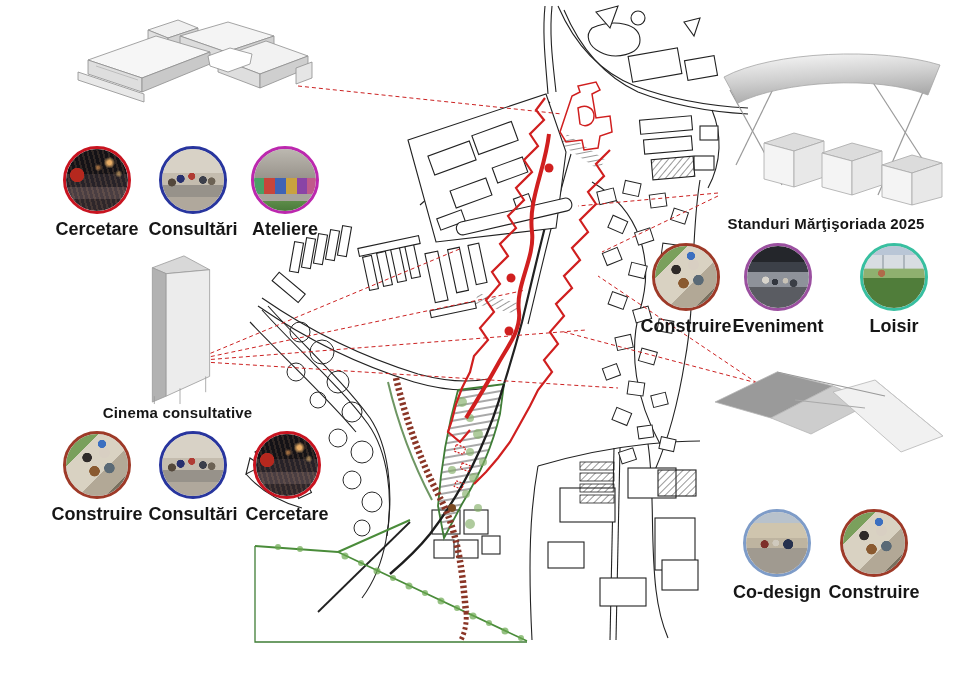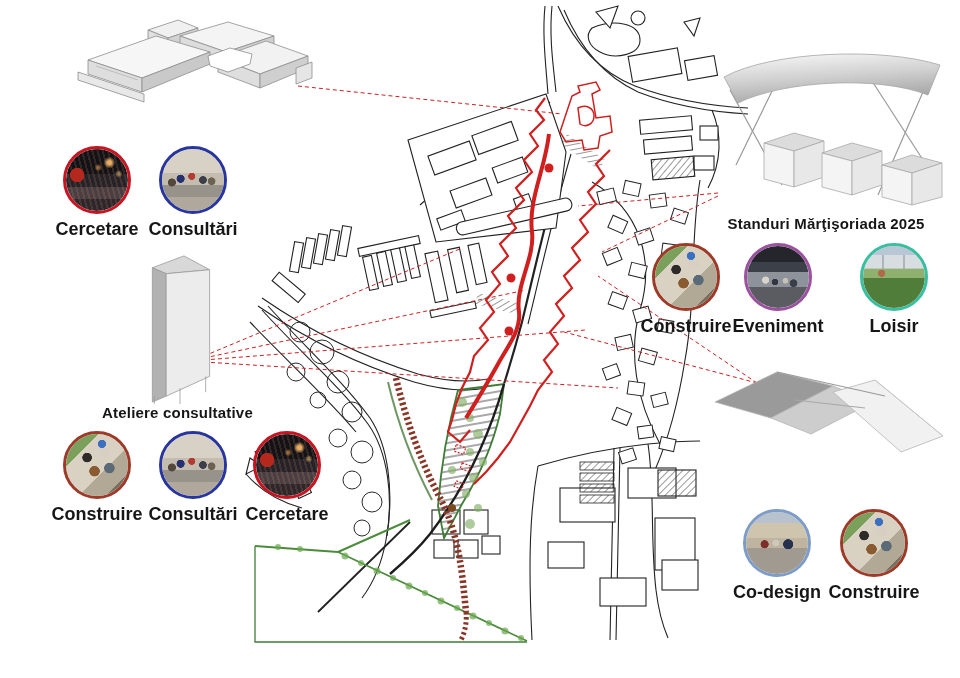--- a/index.html
+++ b/index.html
@@ -303,34 +303,40 @@
       <div data-photo="cinema-audience"></div>
     </div>
     <div class="lbl">Cercetare</div>
   </div>
   <div class="act" style="left:147px;top:146px">
     <div class="ph" style="border-color: rgb(40, 53, 158);">
       <div data-photo="group-consultation"></div>
     </div>
     <div class="lbl">Consultări</div>
   </div>
+  <div class="act" style="left:239px;top:146px">
+    <div class="ph" style="border-color: rgb(188, 40, 174);">
+      <div data-photo="graffiti-workshop"></div>
+    </div>
+    <div class="lbl">Ateliere</div>
+  </div>
 
   <div class="model" style="left:140px;top:248px;width:80px;height:158px">
     <svg width="80" height="158" viewBox="0 0 80 160">
       <g stroke="#9a9a9a" stroke-width="0.8">
         <polygon points="12,20 44,8 70,22 26,26" fill="#d8d8d8"></polygon>
         <polygon points="12,20 26,26 26,150 12,156" fill="#b2b2b2"></polygon>
         <polygon points="26,26 70,22 70,130 26,150" fill="#ececec"></polygon>
         <line x1="14" y1="150" x2="14" y2="158"></line>
         <line x1="40" y1="142" x2="40" y2="158"></line>
         <line x1="66" y1="130" x2="66" y2="146"></line>
       </g>
     </svg>
   </div>
-  <div class="title" style="left:60px;top:404px;width:235px">Ateliere consultative</div>
+  <div class="title" style="left:60px;top:404px;width:235px">Cinema consultative</div>
 
   <div class="act" style="left:51px;top:431px">
     <div class="ph" style="border-color: rgb(158, 58, 40);">
       <div data-photo="wood-construction"></div>
     </div>
     <div class="lbl">Construire</div>
   </div>
   <div class="act" style="left:147px;top:431px">
     <div class="ph" style="border-color: rgb(40, 53, 158);">
       <div data-photo="group-consultation"></div>

